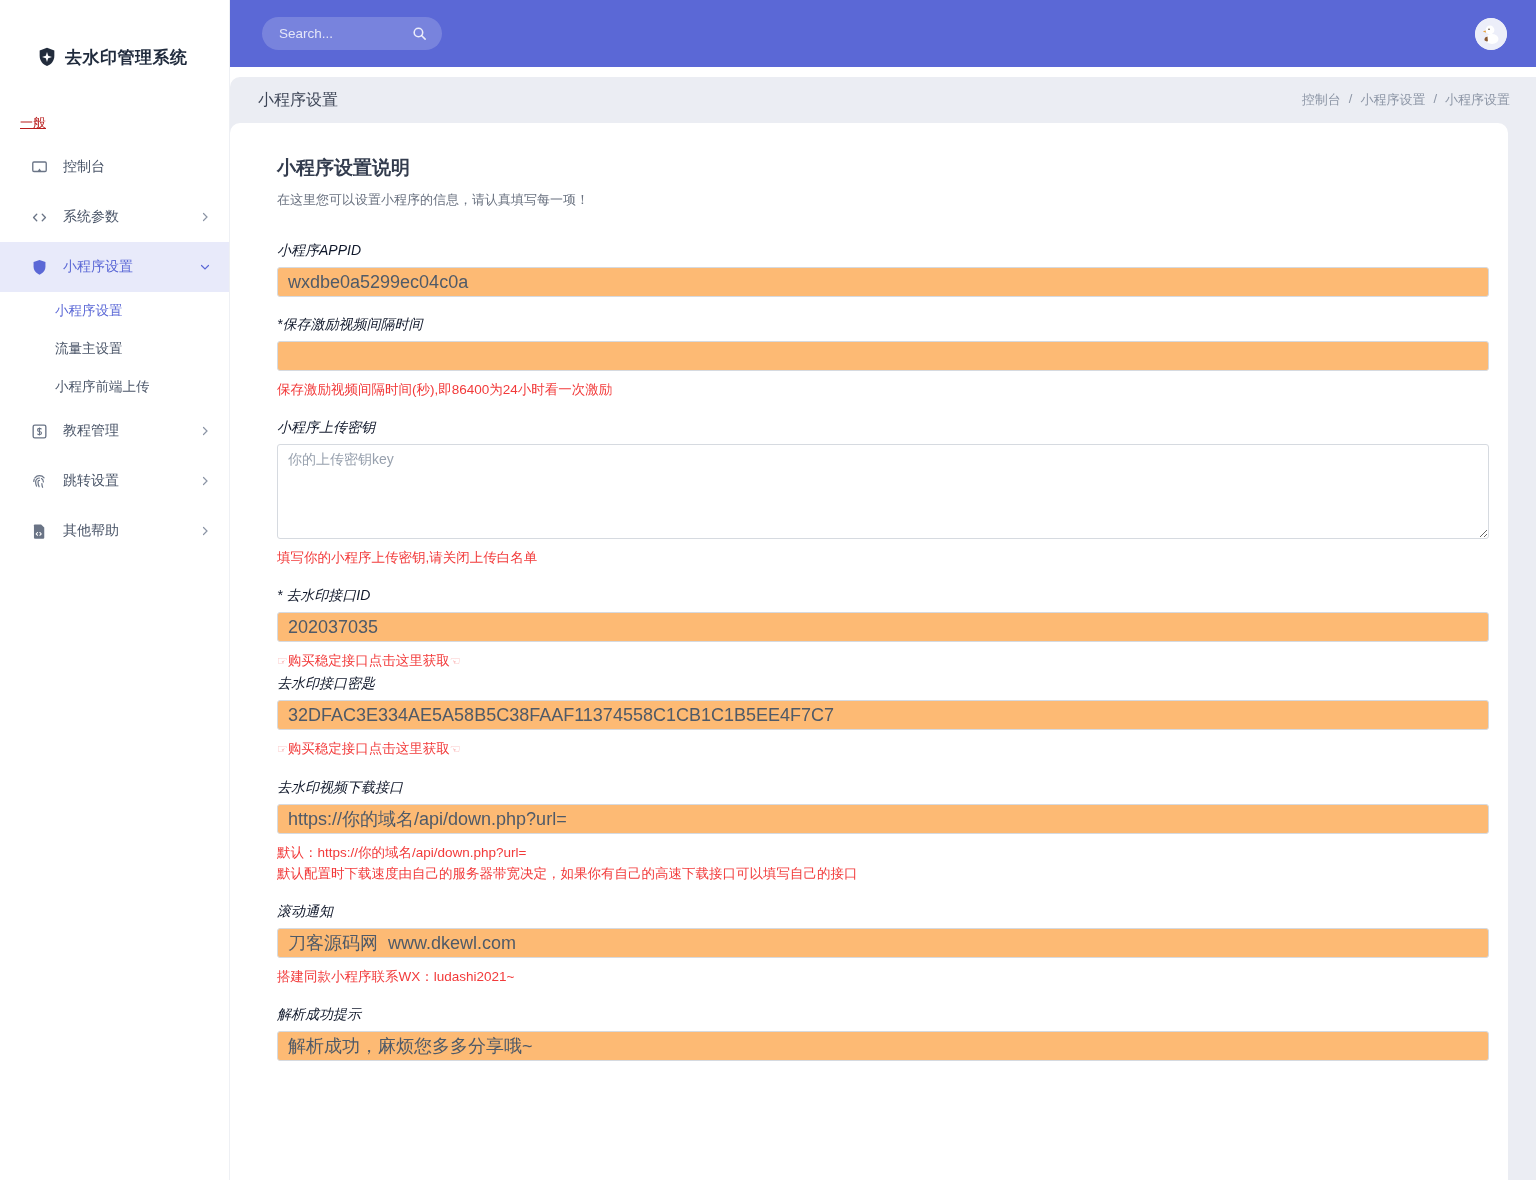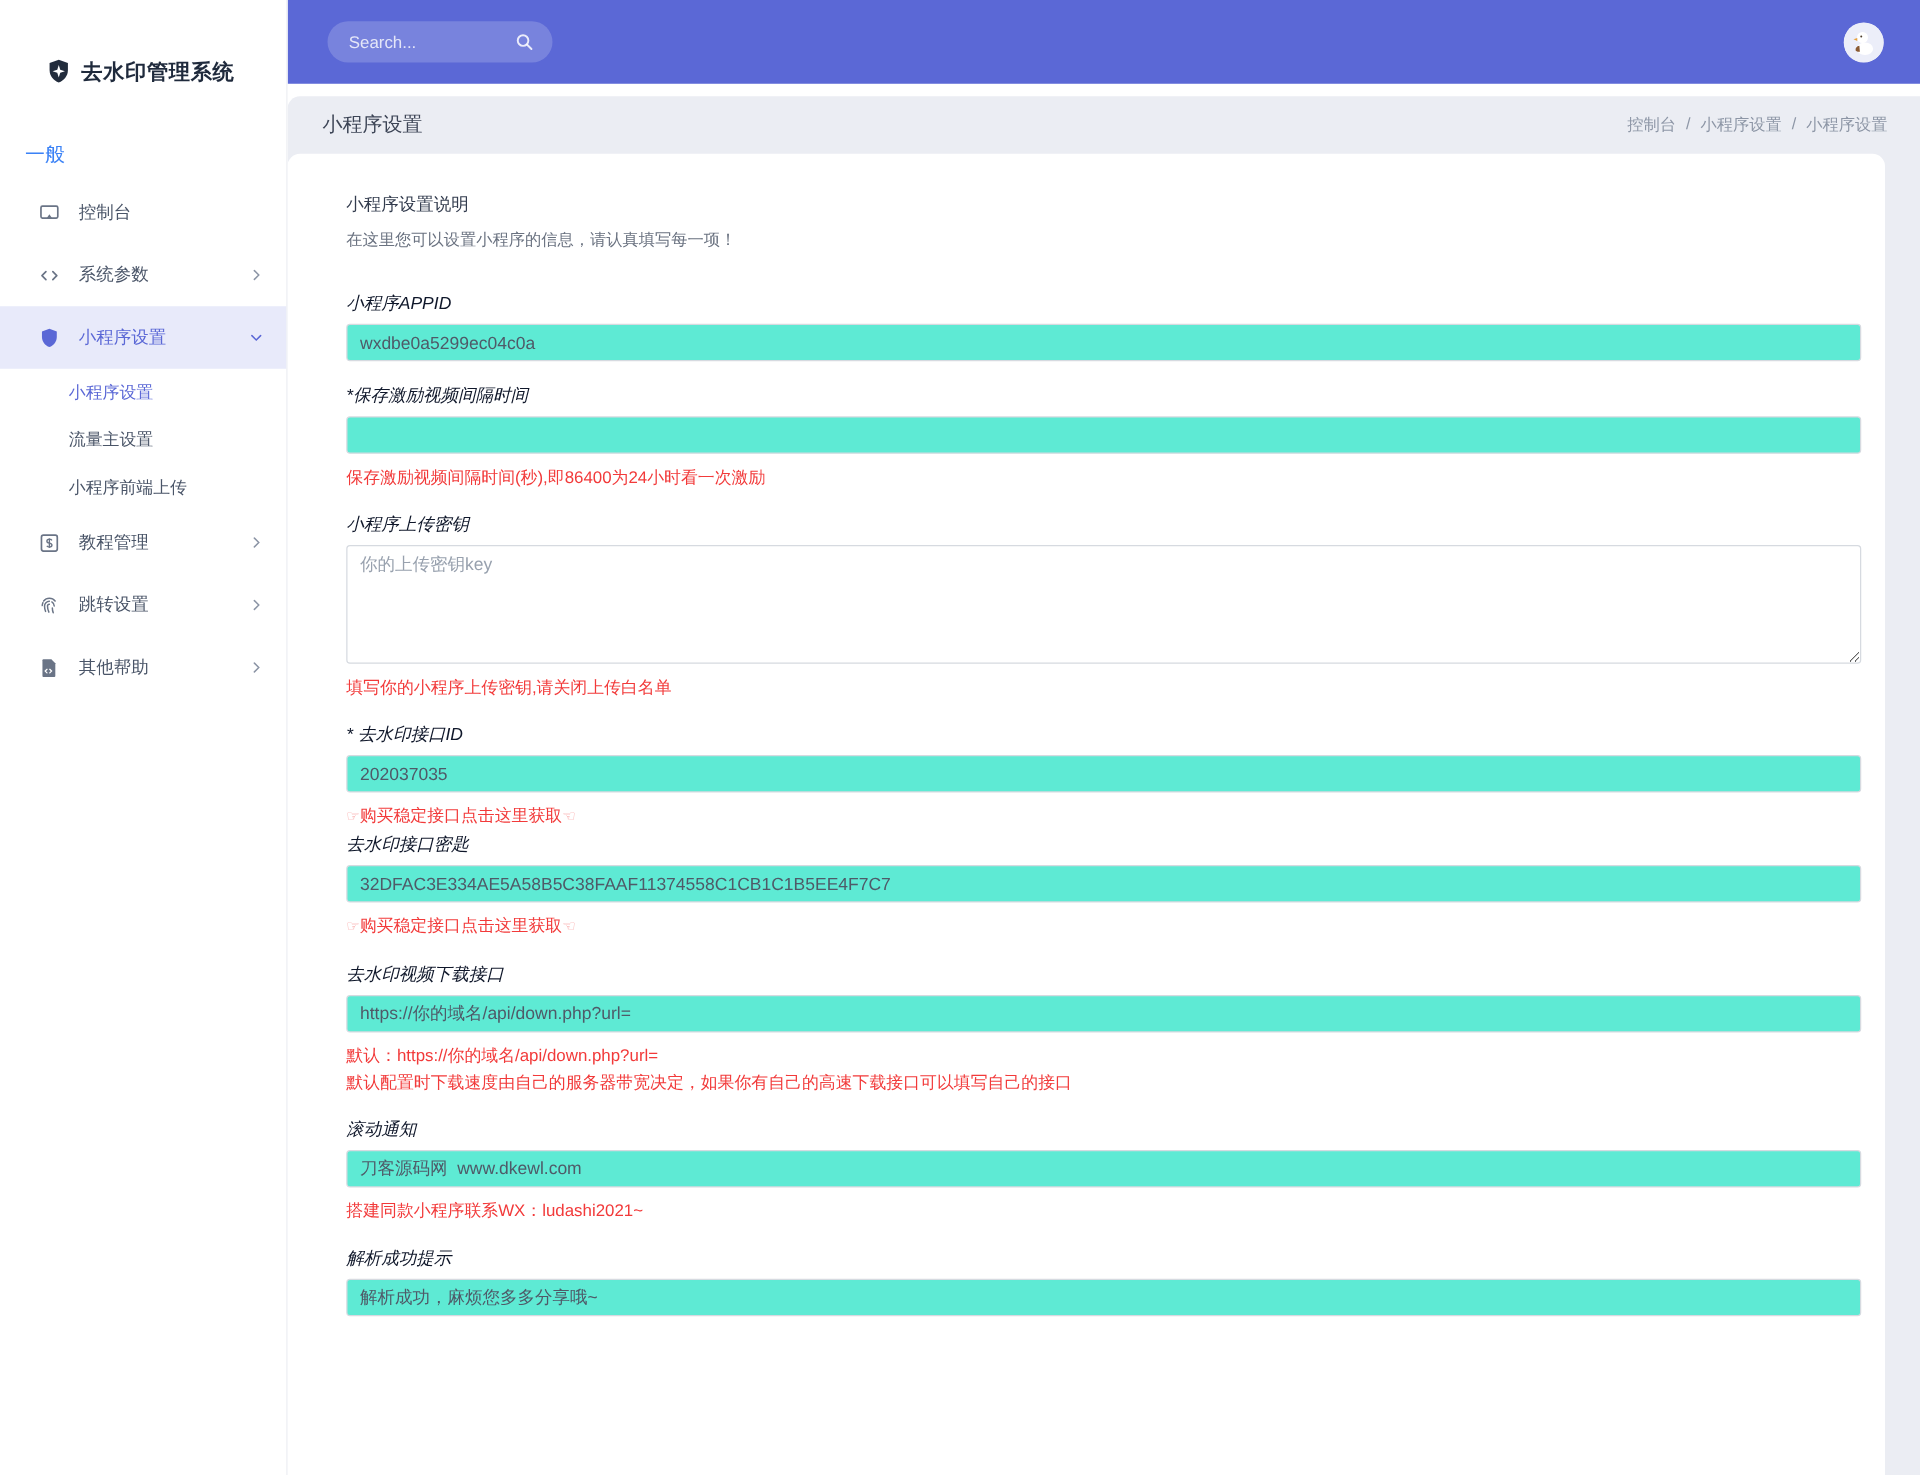--- a/index.html
+++ b/index.html
@@ -6,21 +6,21 @@
   html,body { width:1536px; height:1180px; overflow:hidden;
     font-family:"Liberation Sans","DejaVu Sans",sans-serif; background:#fff; }
   body { display:flex; }
 
   
   .sidebar { width:230px; min-width:230px; height:100%; background:#fff;
     border-right:1px solid #eef0f4; position:relative; z-index:3; }
   .logo { display:flex; align-items:center; gap:7px; padding:14px 0 0 36px; height:100px; }
   .logo-icon { width:22px; height:22px; color:#222c3c; display:inline-flex; }
   .logo-text { font-size:17px; font-weight:bold; color:#1f2a3c; letter-spacing:.5px; }
-  .nav-section { font-size:16px; color:#3b82f6; padding:14px 0 10px 20px; }
+  .nav-section { font-size:13px; color:#b91c1c; padding:14px 0 10px 20px;text-decoration:underline; }
   .nav-item { display:flex; align-items:center; height:50px; padding:0 18px 0 30px;
     color:#4a5568; font-size:14px; cursor:pointer; position:relative; }
   .nav-item .nav-icon { width:19px; height:19px; color:#6a7486; display:inline-flex; margin-right:14px; }
   .nav-item .nav-label { flex:1; }
   .nav-item .nav-arrow { width:12px; height:12px; color:#8b94a5; display:inline-flex; }
   .nav-item.active { background:#e8eafa; color:#5b68d6; }
   .nav-item.active .nav-icon, .nav-item.active .nav-arrow { color:#5b68d6; }
   .subnav-item { height:38px; display:flex; align-items:center; padding-left:55px;
     font-size:13.5px; color:#4a5568; cursor:pointer; }
   .subnav-item.active { color:#5b68d6; }
@@ -43,29 +43,29 @@
   .gray-panel { position:absolute; top:77px; left:0; right:0; bottom:0;
     background:#ebedf3; border-top-left-radius:10px; }
   .page-head { position:absolute; top:77px; left:0; right:0; height:46px;
     display:flex; align-items:center; padding:0 26px 0 28px; }
   .page-title { font-size:16px; color:#3d4556; }
   .breadcrumb { margin-left:auto; font-size:13px; color:#8d96a6; display:flex; gap:8px; }
   .breadcrumb .crumb { cursor:pointer; }
   .card { position:absolute; top:123px; left:0; right:28px; bottom:0;
     background:#fff; border-radius:10px 10px 0 0; padding:32px 19px 0 47px; overflow:hidden; }
 
-  .card-heading { font-size:14px; color:#333c4e; font-weight:400; }
+  .card-heading { font-size:19px; color:#333c4e; font-weight:700; }
   .card-desc { font-size:13px; color:#6a7280; margin-top:10px; margin-bottom:33px; }
 
   .field { margin-bottom:19px; }
   .field.tight { margin-bottom:3px; }
   .flabel { display:block; font-size:14px; color:#0f172a; margin-bottom:7px;font-style:italic; }
   .finput { display:block; width:100%; height:30px; border:1px solid #d6dae0;
-    border-radius:3px; padding:0 10px; font-size:14px; color:#4f5a68;
-    font-family:"Liberation Sans","DejaVu Sans",sans-serif; outline:none; background:#5eead4; }
+    border-radius:3px; padding:0 10px; font-size:18px; color:#4f5a68;
+    font-family:"Liberation Sans","DejaVu Sans",sans-serif; outline:none; background:#fdba74; }
   .ftextarea { display:block; width:100%; height:95px; border:1px solid #d6dae0;
     border-radius:3px; padding:6px 10px; font-size:14px; color:#4f5a68;
     font-family:"Liberation Sans","DejaVu Sans",sans-serif; outline:none; resize:both; }
   .ftextarea::placeholder, .finput::placeholder { color:#98a1ae; }
   .fnote { font-size:13.5px; color:#f23a3a; margin-top:8px; line-height:21px; }
   .fnote.link-row { cursor:pointer; }
   .fnote .pointer { color:#f89a9a; font-size:12px; }
 </style>
 </head>
 <body>

